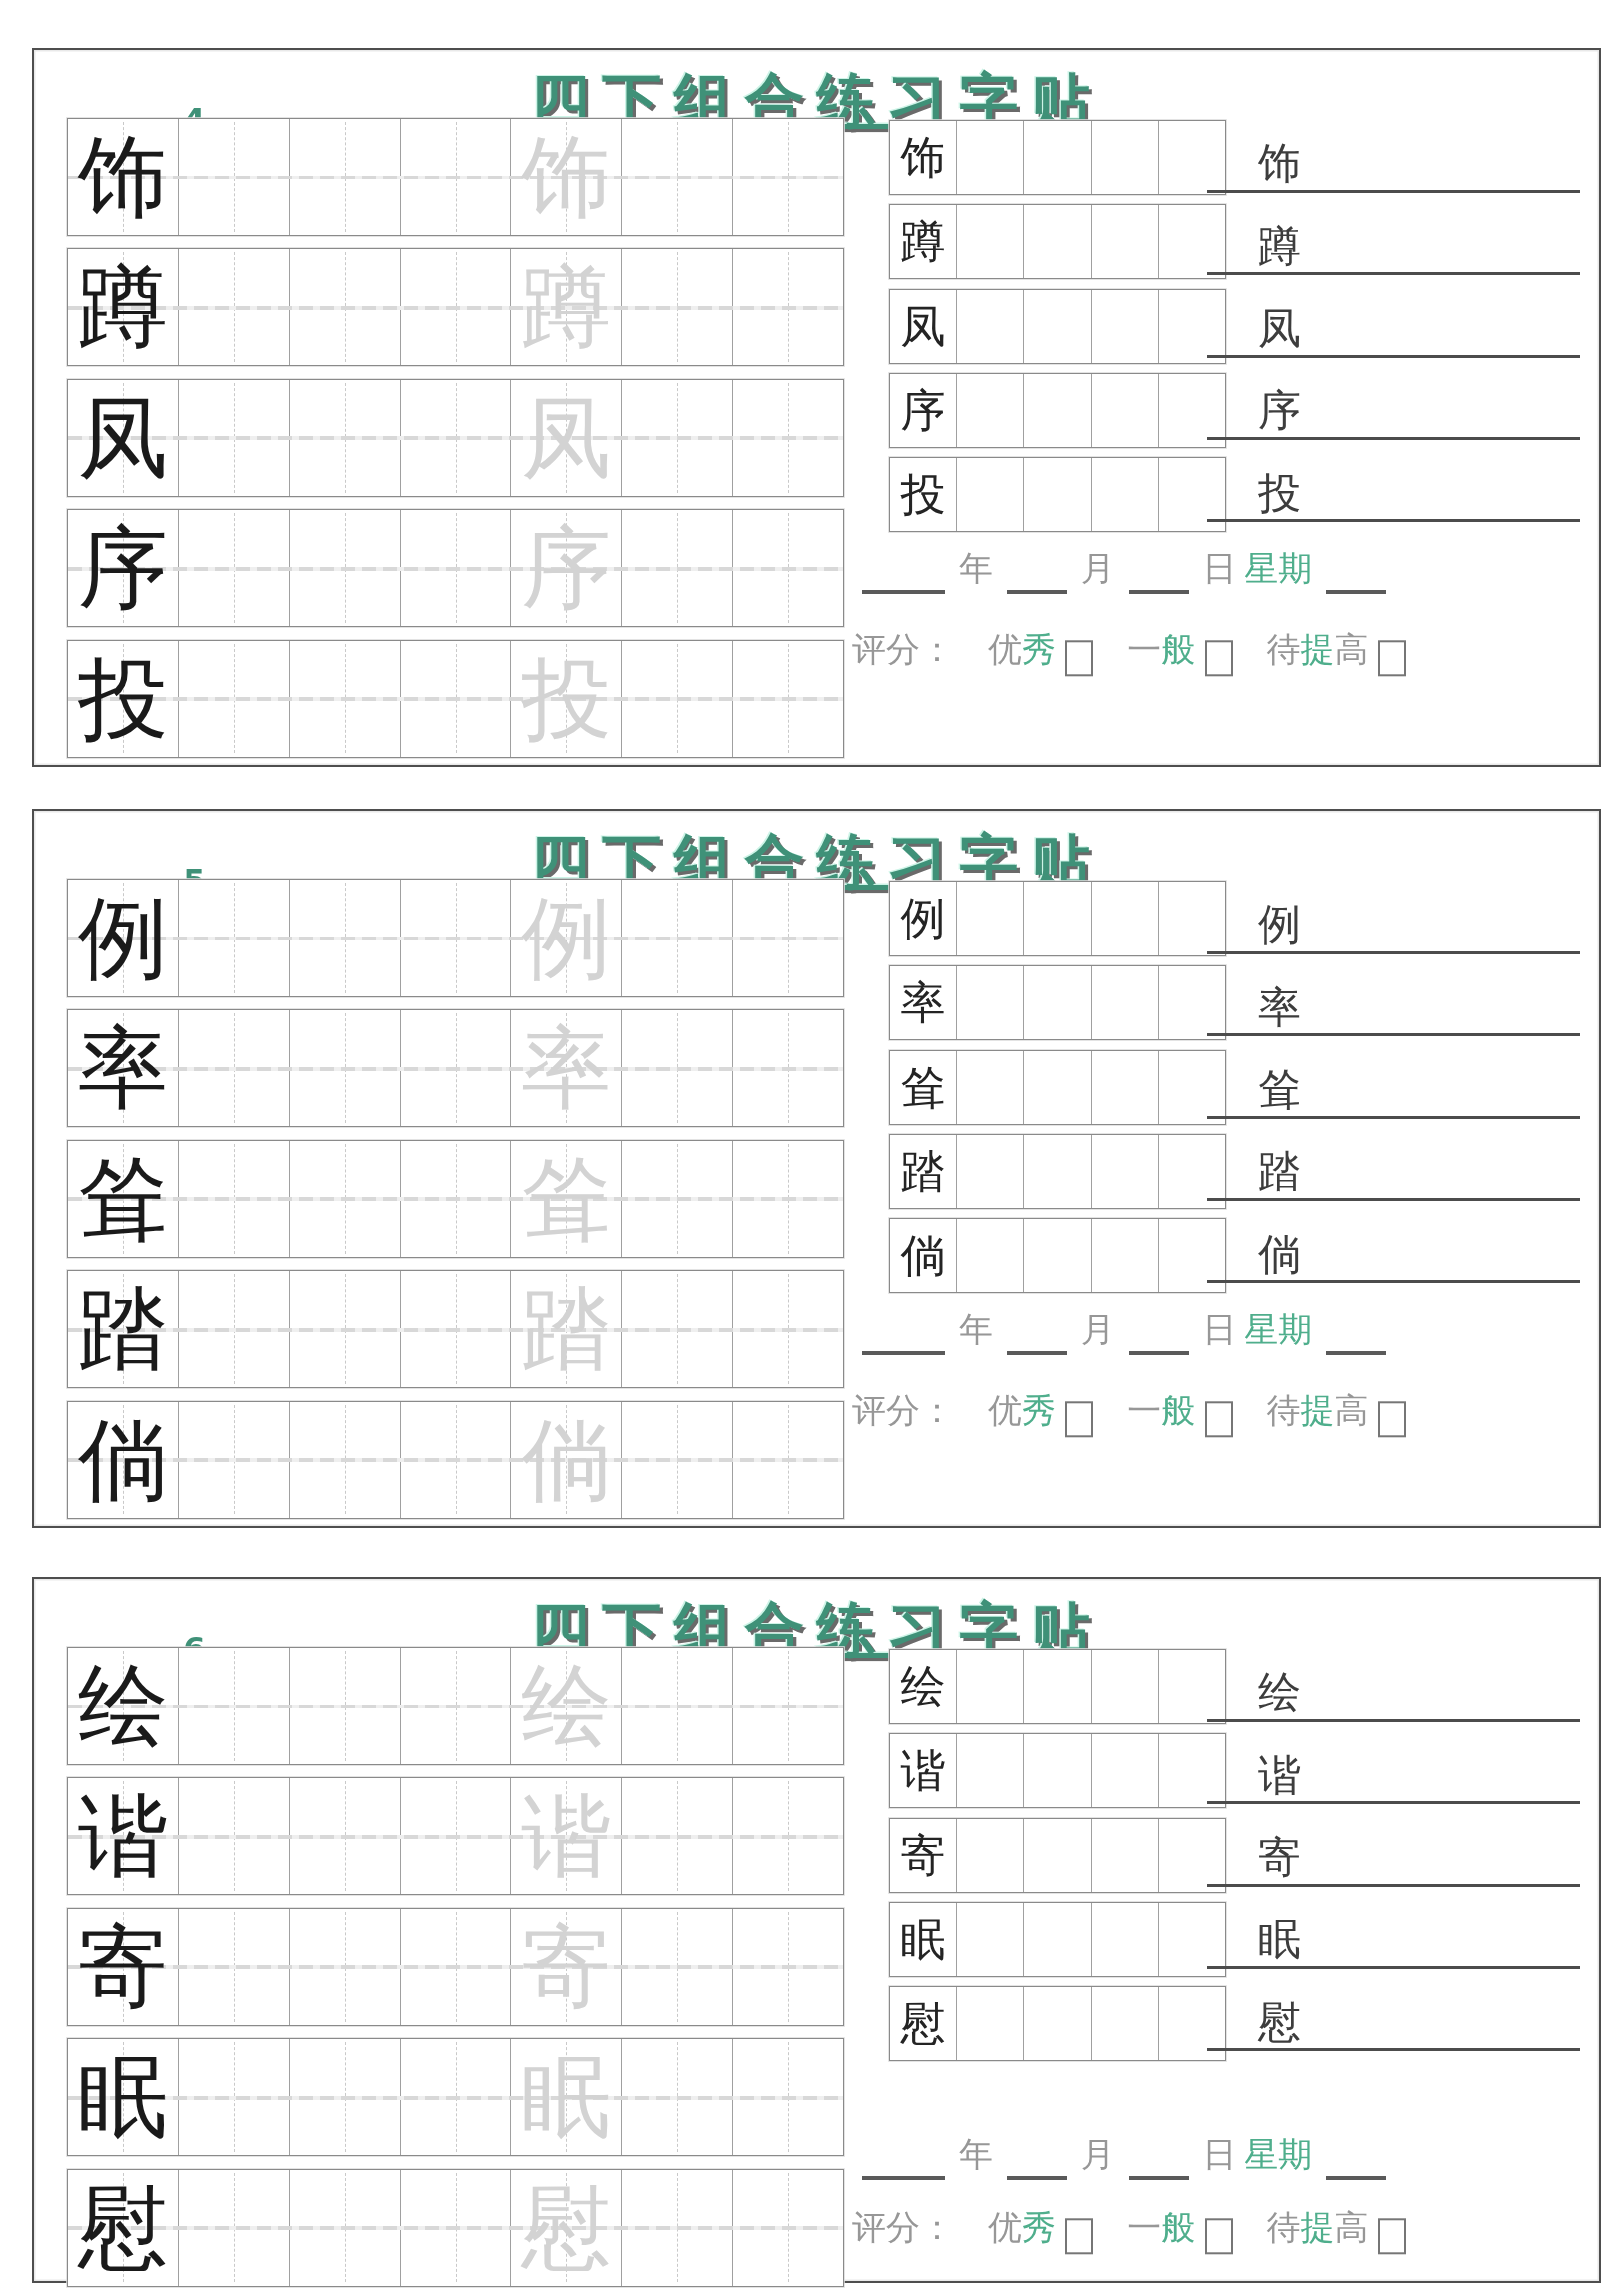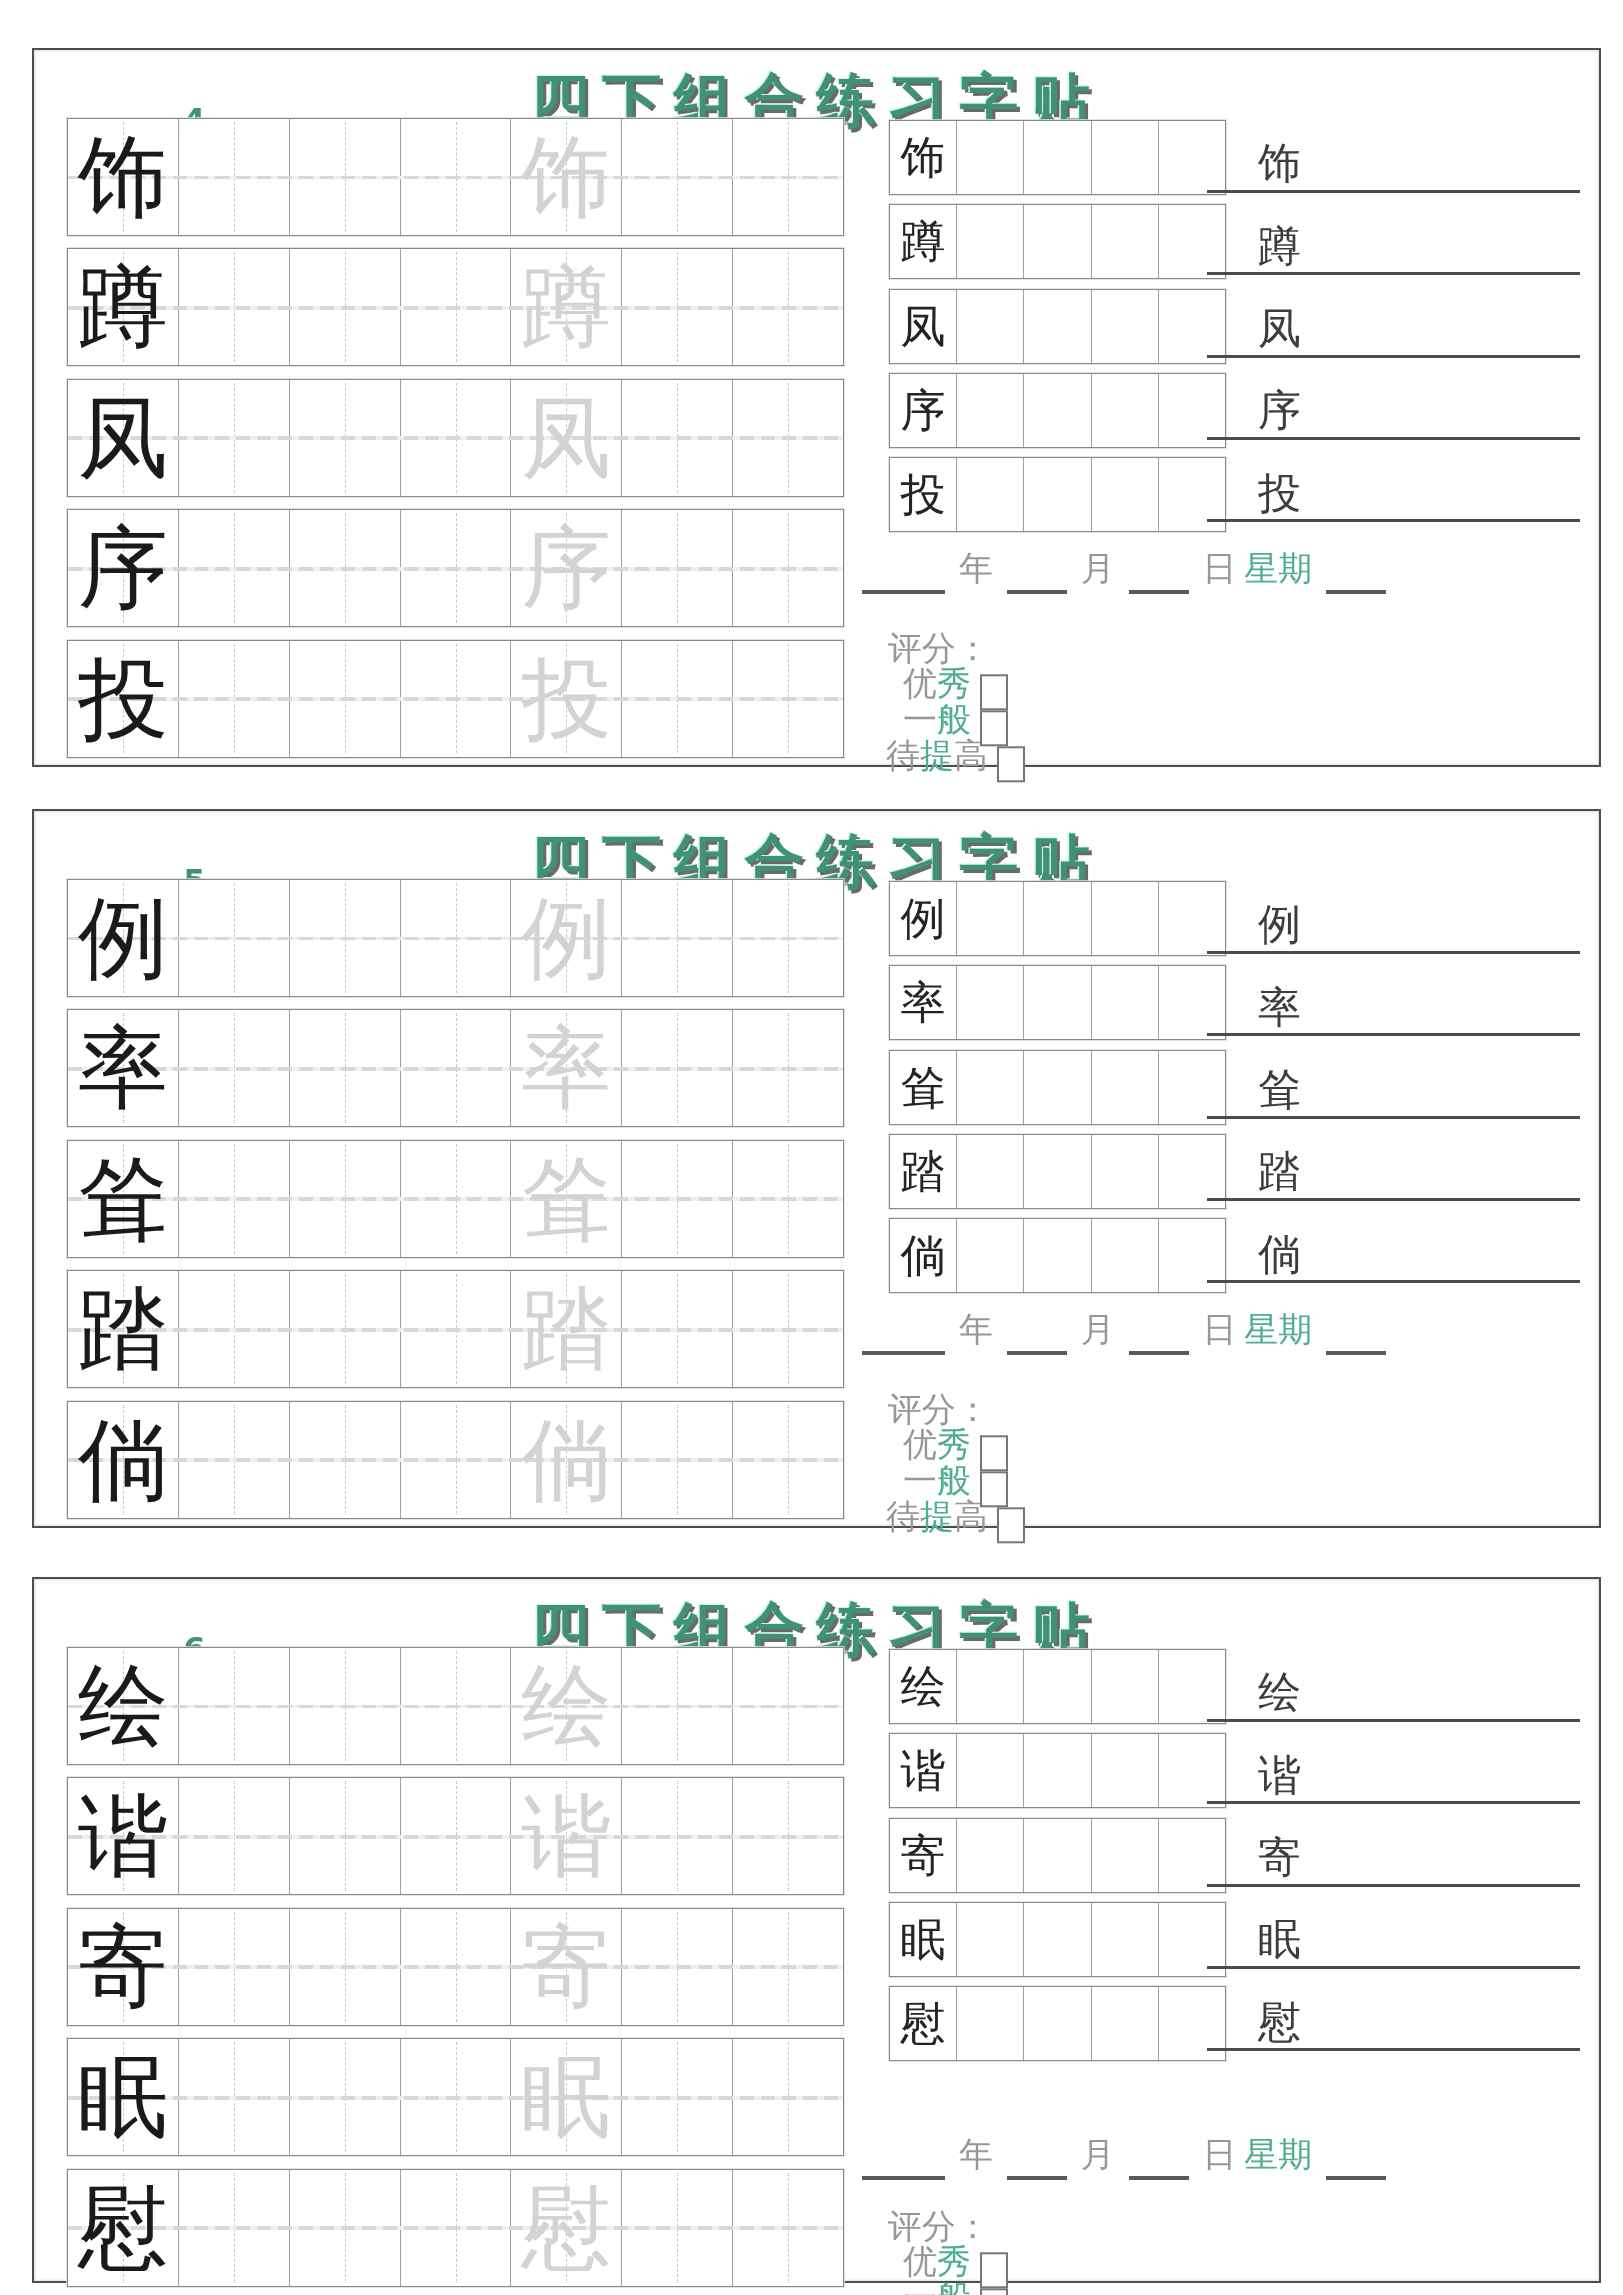--- a/index.html
+++ b/index.html
@@ -33,20 +33,21 @@
   }
   .pagenum .pn-dash{color:#5a5a5a;margin:0 10.8px;}
   .pagenum .pn-digit{color:var(--title-green);font-weight:bold;font-family:"DejaVu Sans",sans-serif;}
 
   .title{
     position:absolute;top:12.4px;left:0;right:0;text-align:center;
     font-size:59px;font-weight:bold;letter-spacing:12.4px;color:var(--title-green);
     font-family:"DejaVu Sans",sans-serif;
     text-shadow:-1.5px -1.5px 0 #cdf4e7, 3.1px 3.1px 0 #6a6a6a;
     white-space:nowrap;
+    text-decoration:underline;
   }
 
   
   .biggrid{position:absolute;left:33px;top:68px;width:777px;}
   .bigrow{
     position:relative;height:116px;margin-bottom:12.4px;display:flex;
     border:1.5px solid var(--grid-border);box-shadow:0 0 0 0.8px #dcdcdc;
     background:#fff;box-sizing:content-box;
   }
   .bigrow::after{
@@ -95,21 +96,21 @@
   .dchar{
     font-size:34px;line-height:1;color:var(--muted);margin:0 7.7px;
     transform:translateY(-9.3px);font-family:"DejaVu Sans",sans-serif;
   }
   .dchar.green{color:var(--accent);margin-left:0;}
   .seg{display:inline-block;width:60px;height:3.9px;background:#5a5a5a;margin:0 6.2px;}
   .seglong{width:83px;}
 
   
   .rating{
-    position:absolute;left:818px;top:581px;display:flex;align-items:center;white-space:nowrap;flex-direction:column;
+    position:absolute;left:818px;top:581px;display:flex;align-items:center;white-space:nowrap;
   }
   .sec-6 .rating{top:630px;}
   .rlabel,.rtxt{font-size:34px;line-height:1;color:var(--muted);font-family:"DejaVu Sans",sans-serif;}
   .rtxt.green{color:var(--accent);}
   .ropt{display:flex;align-items:center;margin-left:34px;}
   .ropt:first-of-type{margin-left:10.8px;}
   .cbox{
     width:28px;height:36px;border:2.3px solid #767676;background:#fff;
     margin-left:9.3px;transform:translateY(9.3px);box-sizing:border-box;
   }

